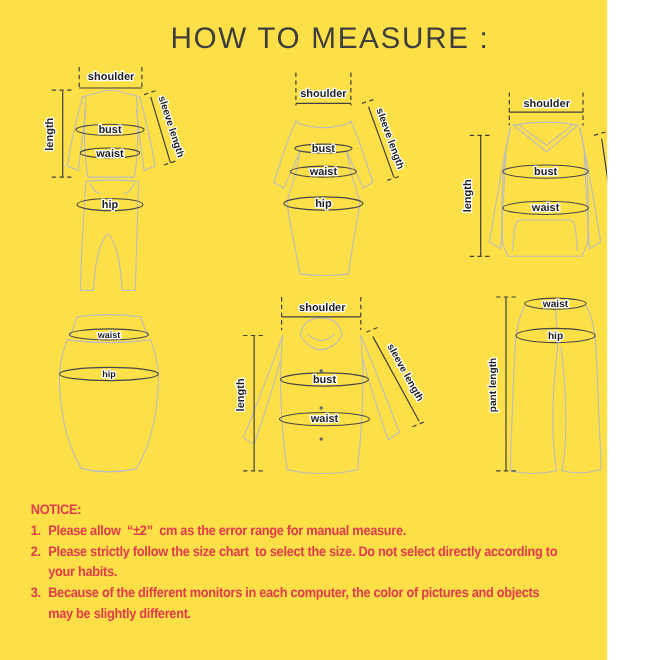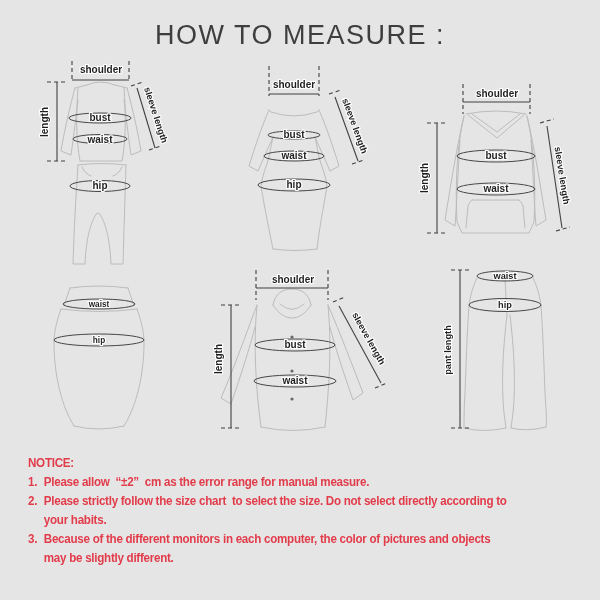--- a/index.html
+++ b/index.html
@@ -1,16 +1,16 @@
 <!DOCTYPE html>
 <html><head>
 <meta charset="utf-8">
 <style>
   html,body{margin:0;padding:0;background:#fff;}
-  .page{position:relative;width:600px;height:600px;background:#e5e5e5;overflow:hidden;
+  .page{position:relative;width:552px;height:600px;background:#fde047;overflow:hidden;
         font-family:"Liberation Sans",sans-serif;}
   .title{position:absolute;top:20px;left:0;width:600px;text-align:center;margin:0;
          font-size:27px;font-weight:400;letter-spacing:1.5px;color:#3e3e3e;}
   .fig{position:absolute;}
   svg{display:block;overflow:visible;}
   .g{fill:none;stroke:#bcbcbc;stroke-width:1;stroke-linecap:round;stroke-linejoin:round;}
   .m{fill:none;stroke:#414141;stroke-width:1.1;stroke-linecap:butt;}
   .d{fill:none;stroke:#414141;stroke-width:1.1;stroke-dasharray:4 3;}
   .e{fill:none;stroke:#474747;stroke-width:1;}
   .lbl{font-family:"Liberation Sans",sans-serif;font-weight:bold;fill:#1f1f1f;

